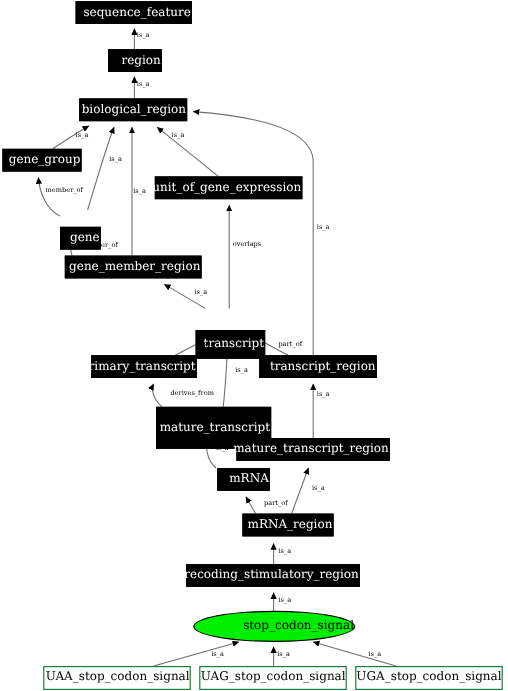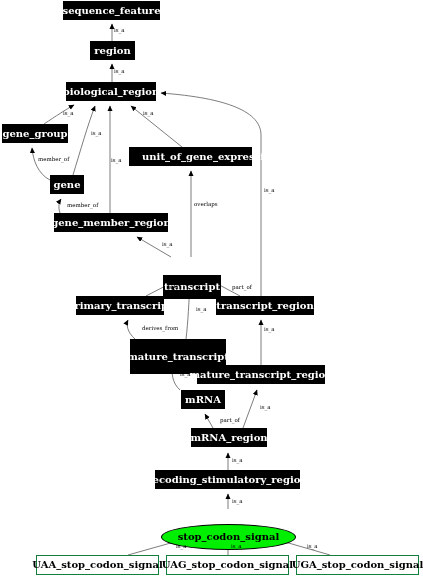--- a/index.html
+++ b/index.html
@@ -10,25 +10,24 @@
     background:#ffffff;
     font-family:"DejaVu Serif", serif;
     overflow:hidden;
   }
   svg#edges{position:absolute;left:0;top:0;width:423px;height:576px;}
   .node{
     position:absolute;
     box-sizing:border-box;
     display:flex;
     align-items:center;
-    justify-content:center;
+    justify-content:flex-end;
     white-space:nowrap;
     line-height:1;
     z-index:2;
-    font-weight:bold;
   }
   .node.filled{
     background:#000000;
     color:#ffffff;
     border:1px solid #000000;
     font-size:10px;
     letter-spacing:0px;
   }
   .node.hollow{
     background:#ffffff;
@@ -125,21 +124,21 @@
       </div>
       <div class="node filled" style="left: 66px; top: 82px; width: 90px; height: 19px;">
         <span>biological_region</span>
       </div>
       <div class="node filled" style="left: 2px; top: 124px; width: 66px; height: 19px;">
         <span>gene_group</span>
       </div>
       <div class="node filled" style="left: 129px; top: 147px; width: 123px; height: 19px; padding-left: 39px;">
         <span>unit_of_gene_expression</span>
       </div>
-      <div class="node filled" style="left: 50px; top: 175px; width: 34px; height: 19px;">
+      <div class="node filled" style="left: 50px; top: 189px; width: 34px; height: 19px;">
         <span>gene</span>
       </div>
       <div class="node filled" style="left: 54px; top: 213px; width: 114px; height: 19px;">
         <span>gene_member_region</span>
       </div>
       <div class="node filled" style="left: 163px; top: 275px; width: 58px; height: 24px;">
         <span>transcript</span>
       </div>
       <div class="node filled" style="left: 76px; top: 296px; width: 88px; height: 19px;">
         <span>primary_transcript</span>
@@ -149,27 +148,27 @@
       </div>
       <div class="node filled" style="left: 130px; top: 339px; width: 96px; height: 35px;">
         <span>mature_transcript</span>
       </div>
       <div class="node filled" style="left: 197px; top: 365px; width: 128px; height: 19px;">
         <span>mature_transcript_region</span>
       </div>
       <div class="node filled" style="left: 181px; top: 390px; width: 44px; height: 19px;">
         <span>mRNA</span>
       </div>
-      <div class="node filled" style="left: 191px; top: 428px; width: 76px; height: 19px;">
+      <div class="node filled" style="left: 202px; top: 428px; width: 76px; height: 19px;">
         <span>mRNA_region</span>
       </div>
       <div class="node filled" style="left: 155px; top: 470px; width: 145px; height: 19px;">
         <span>recoding_stimulatory_region</span>
       </div>
-      <div class="node ellipse" style="left: 161px; top: 524px; width: 135px; height: 26px;">
+      <div class="node ellipse" style="left: 161px; top: 509px; width: 135px; height: 26px;">
         <span>stop_codon_signal</span>
       </div>
       <div class="node hollow" style="left: 36px; top: 555px; width: 123px; height: 20px;">
         <span>UAA_stop_codon_signal</span>
       </div>
       <div class="node hollow" style="left: 166px; top: 555px; width: 123px; height: 20px;">
         <span>UAG_stop_codon_signal</span>
       </div>
       <div class="node hollow" style="left: 296px; top: 555px; width: 123px; height: 20px;">
         <span>UGA_stop_codon_signal</span>

